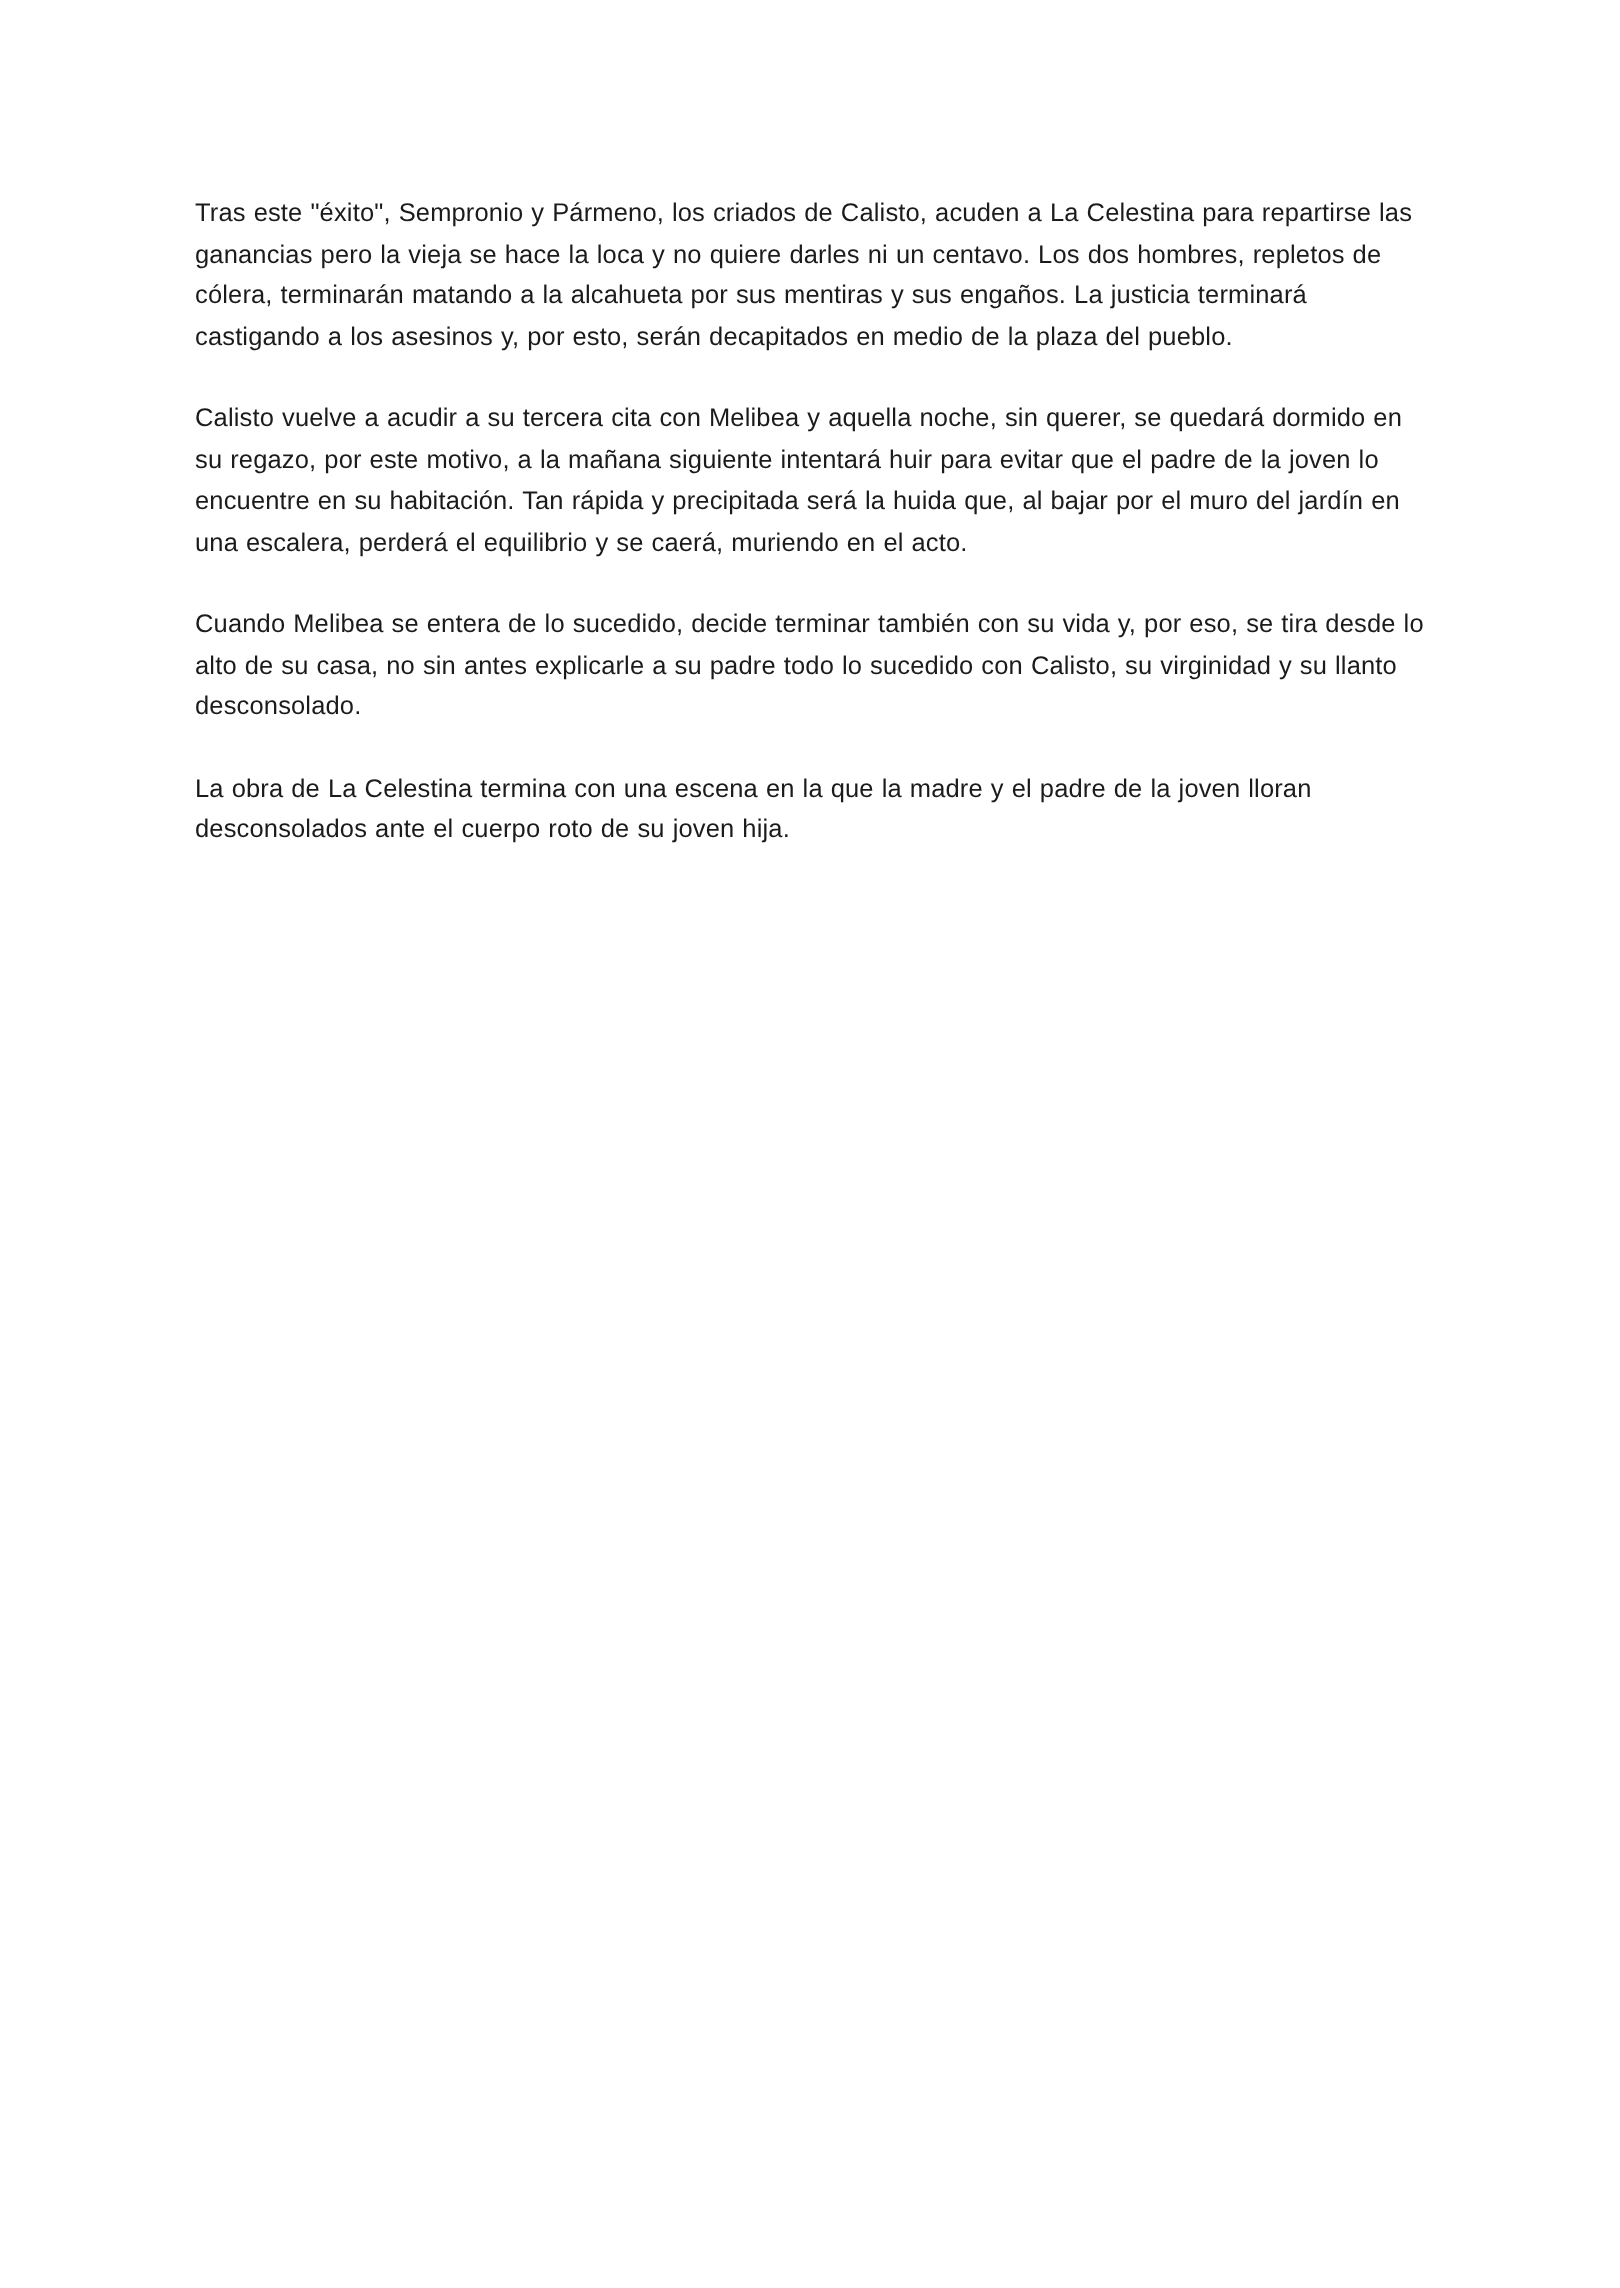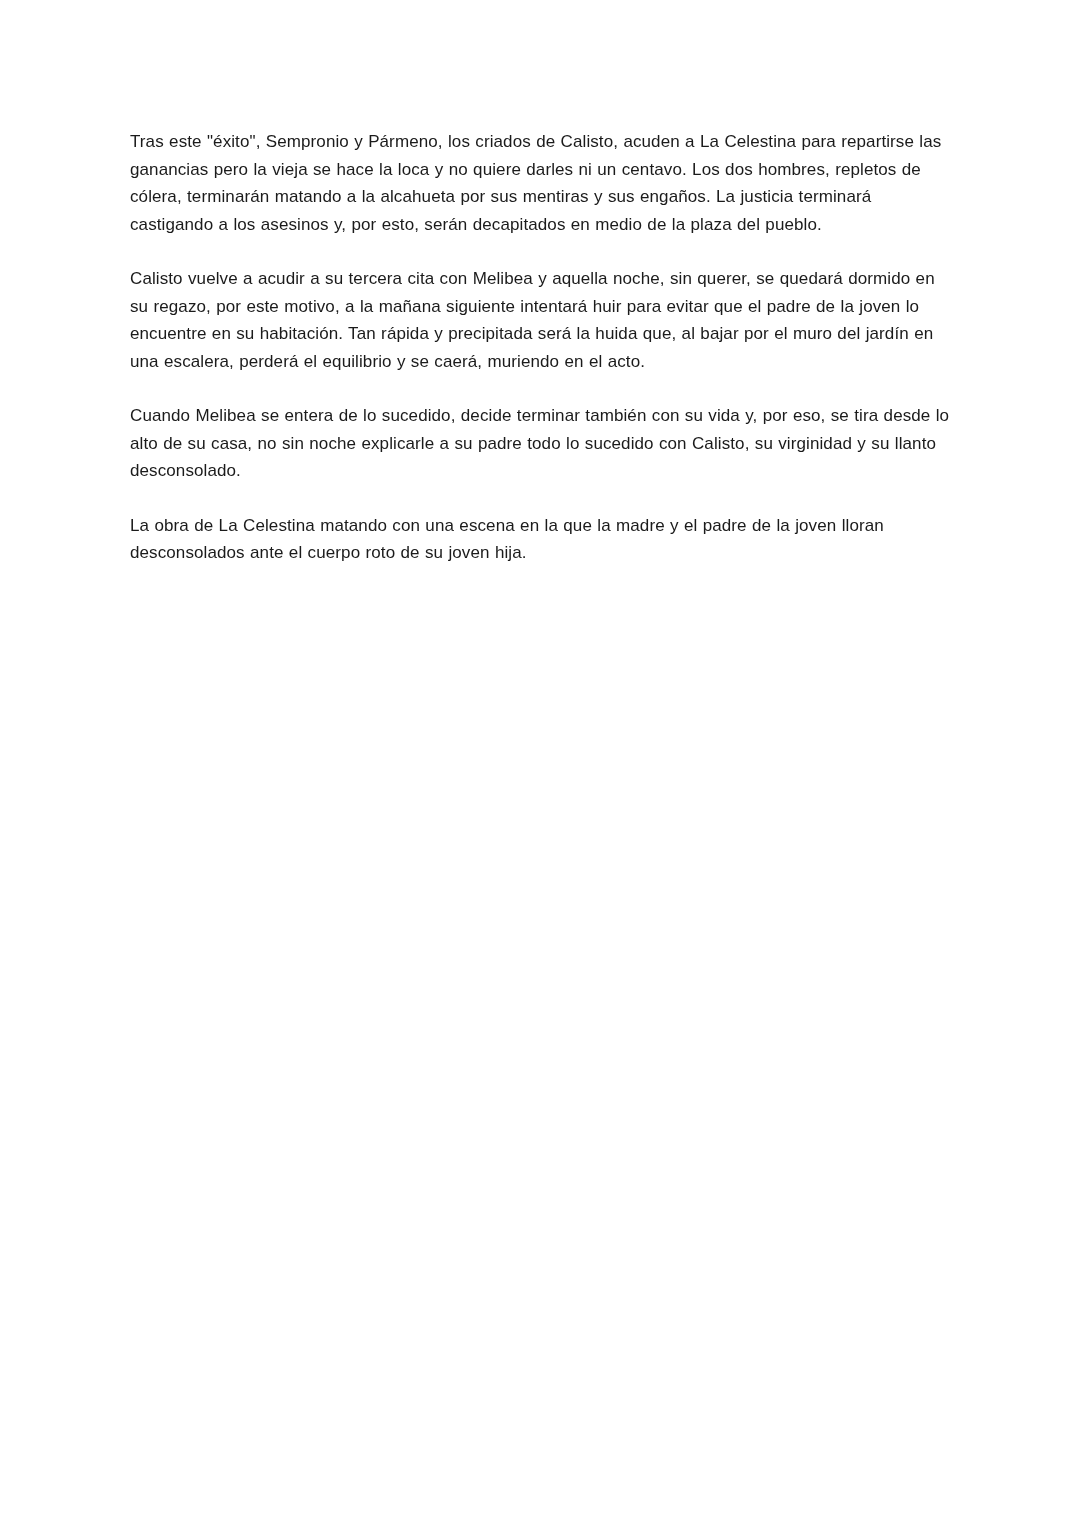--- a/index.html
+++ b/index.html
@@ -31,16 +31,16 @@
     word-spacing: 0.5px;
   }
 </style>
 </head>
 <body>
 
 <div class="page">
   <div class="doc-body">
     <p>Tras este "éxito", Sempronio y Pármeno, los criados de Calisto, acuden a La Celestina para repartirse las ganancias pero la vieja se hace la loca y no quiere darles ni un centavo. Los dos hombres, repletos de cólera, terminarán matando a la alcahueta por sus mentiras y sus engaños. La justicia terminará castigando a los asesinos y, por esto, serán decapitados en medio de la plaza del pueblo.</p>
     <p>Calisto vuelve a acudir a su tercera cita con Melibea y aquella noche, sin querer, se quedará dormido en su regazo, por este motivo, a la mañana siguiente intentará huir para evitar que el padre de la joven lo encuentre en su habitación. Tan rápida y precipitada será la huida que, al bajar por el muro del jardín en una escalera, perderá el equilibrio y se caerá, muriendo en el acto.</p>
-    <p>Cuando Melibea se entera de lo sucedido, decide terminar también con su vida y, por eso, se tira desde lo alto de su casa, no sin noche explicarle a su padre todo lo sucedido con Calisto, su virginidad y su llanto desconsolado.</p>
-    <p>La obra de La Celestina matando con una escena en la que la madre y el padre de la joven lloran desconsolados ante el cuerpo roto de su joven hija.</p>
+    <p>Cuando Melibea se entera de lo sucedido, decide terminar también con su vida y, por eso, se tira desde lo alto de su casa, no sin antes explicarle a su padre todo lo sucedido con Calisto, su virginidad y su llanto desconsolado.</p>
+    <p>La obra de La Celestina termina con una escena en la que la madre y el padre de la joven lloran desconsolados ante el cuerpo roto de su joven hija.</p>
   </div>
 </div>
 
 </body></html>

